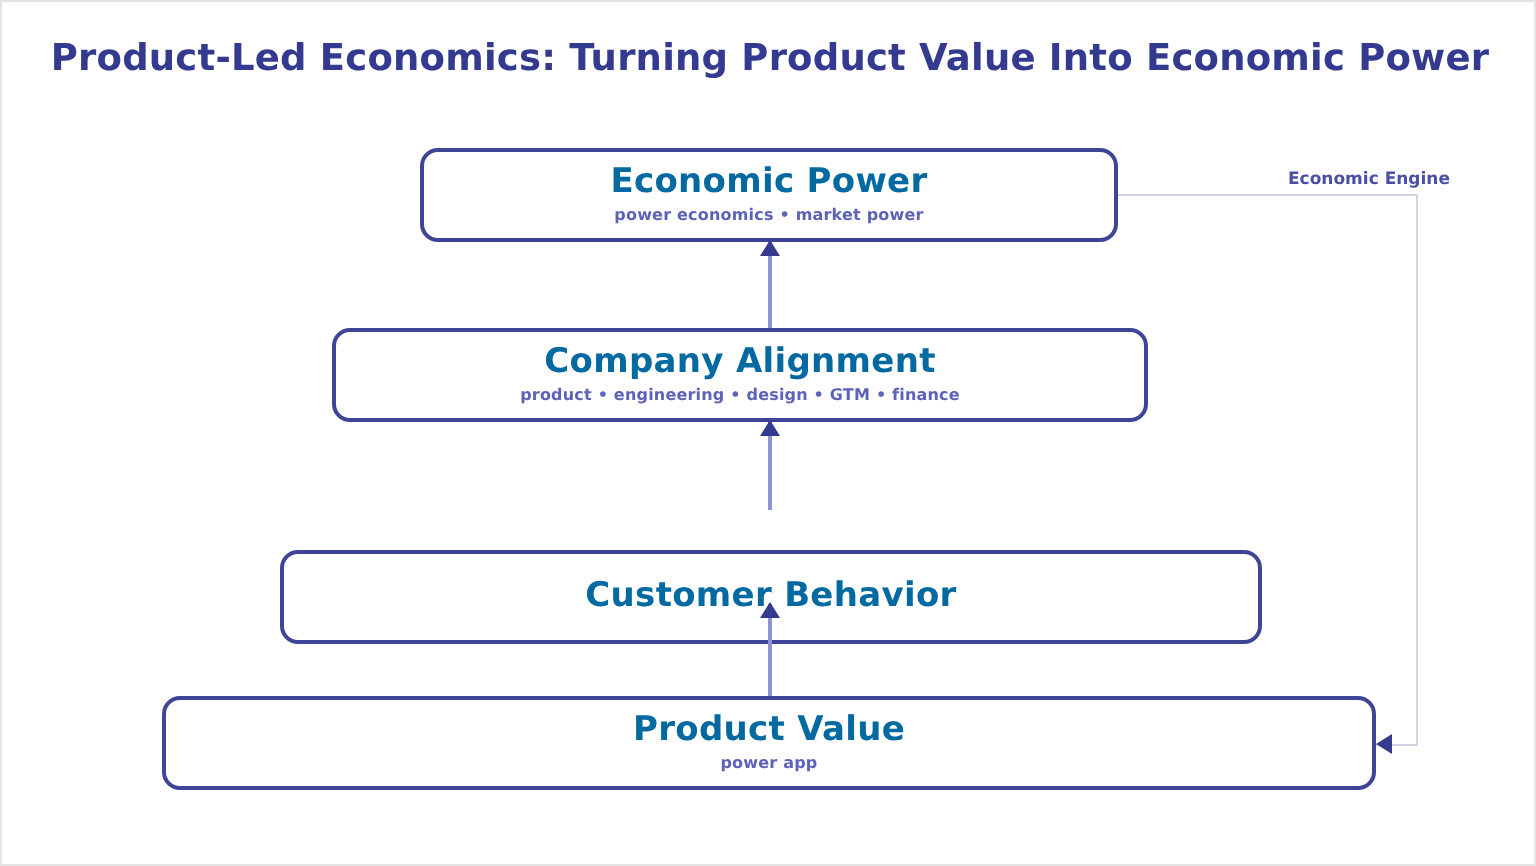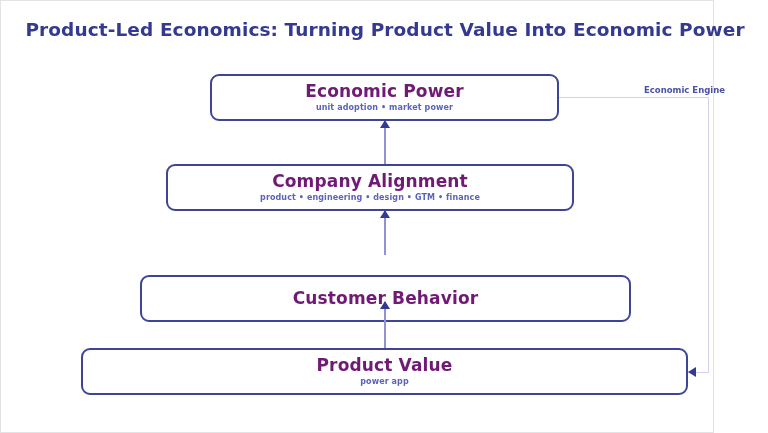--- a/index.html
+++ b/index.html
@@ -8,21 +8,21 @@
     background: #ffffff;
   }
   body {
     width: 768px;
     height: 433px;
     font-family: "DejaVu Sans", sans-serif;
     overflow: hidden;
   }
   #canvas {
     position: relative;
-    width: 714px;
+    width: 768px;
     height: 433px;
     background: #ffffff;
     box-sizing: border-box;
     border: 1px solid #e3e3e6;
   }
   #diagram-title {
     position: absolute;
     left: 0;
     top: 18px;
     width: 768px;
@@ -42,21 +42,21 @@
     border-radius: 9px;
     display: flex;
     flex-direction: column;
     align-items: center;
     justify-content: center;
     height: 47px;
   }
   .node-title {
     font-size: 17px;
     font-weight: 700;
-    color: #701a75;
+    color: #0369a1;
     line-height: 1.05;
     letter-spacing: 0.15px;
     white-space: nowrap;
   }
   .node-sub {
     margin-top: 3px;
     font-size: 8px;
     font-weight: 600;
     color: #5d63b8;
     letter-spacing: 0.1px;
@@ -138,21 +138,21 @@
 </style>
 </head>
 <body>
 
 <div id="canvas">
 
   <div id="diagram-title">Product-Led Economics: Turning Product Value Into Economic Power</div>
 
   <div class="node" id="node-economic-power">
     <div class="node-title">Economic Power</div>
-    <div class="node-sub">unit adoption • market power</div>
+    <div class="node-sub">power economics • market power</div>
   </div>
 
   <div class="node" id="node-company-alignment">
     <div class="node-title">Company Alignment</div>
     <div class="node-sub">product • engineering • design • GTM • finance</div>
   </div>
 
   <div class="node" id="node-customer-behavior">
     <div class="node-title">Customer Behavior</div>
   </div>

